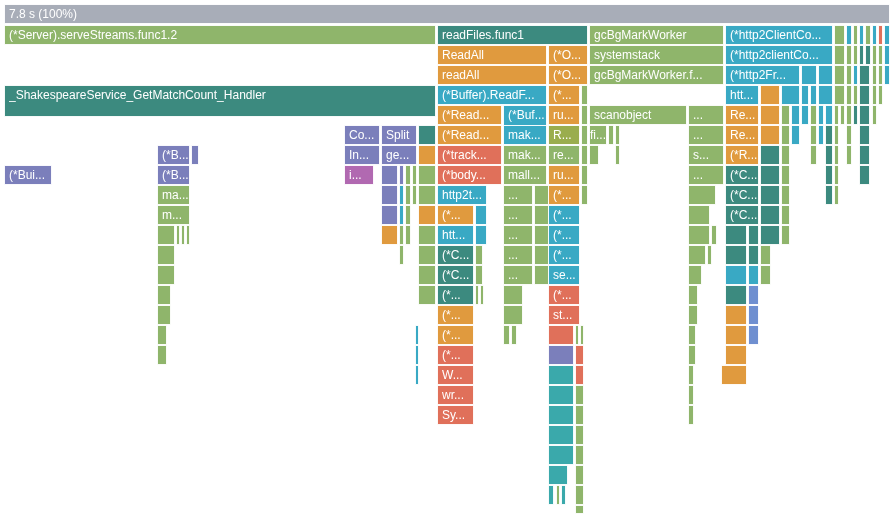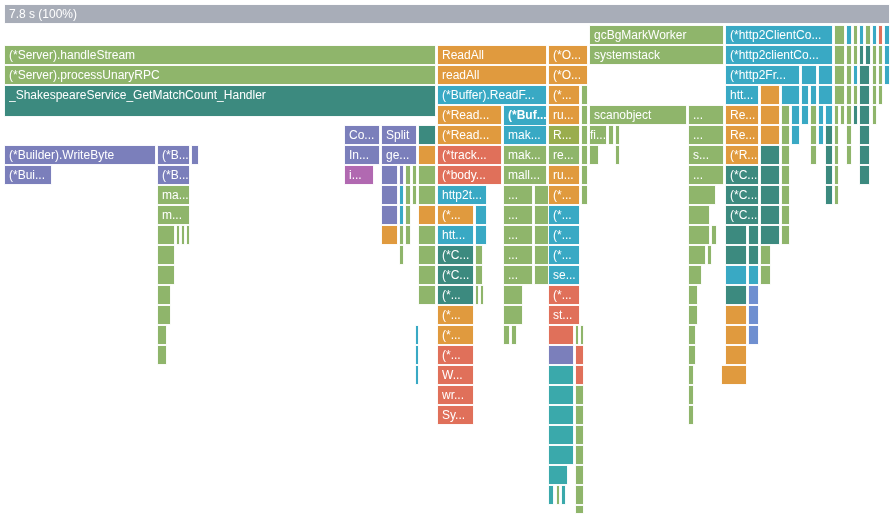--- a/index.html
+++ b/index.html
@@ -15,20 +15,26 @@
   .frame .lbl{display:block;overflow:hidden;text-overflow:clip;white-space:nowrap;}
   .frame.tiny{padding-left:0;}
 </style>
 </head>
 <body>
 
 <div id="flame">
     <div class="frame hdr" style="left: 4px; top: 4px; width: 886px; height: 20px; background: rgb(168, 173, 184);">
       <span class="lbl">7.8 s (100%)</span>
     </div>
+    <div class="frame" style="left: 4px; top: 25px; width: 432px; height: 20px; background: rgb(143, 181, 107);">
+      <span class="lbl">(*Server).serveStreams.func1.2</span>
+    </div>
+    <div class="frame" style="left: 437px; top: 25px; width: 151px; height: 20px; background: rgb(60, 138, 127);">
+      <span class="lbl">readFiles.func1</span>
+    </div>
     <div class="frame" style="left: 589px; top: 25px; width: 135px; height: 20px; background: rgb(143, 181, 107);">
       <span class="lbl">gcBgMarkWorker</span>
     </div>
     <div class="frame" style="left: 725px; top: 25px; width: 108px; height: 20px; background: rgb(57, 169, 196);">
       <span class="lbl">(*http2ClientCo...</span>
     </div>
     <div class="frame tiny" style="left: 834px; top: 25px; width: 11px; height: 20px; background: rgb(143, 181, 107);">
       <span class="lbl"></span>
     </div>
     <div class="frame tiny" style="left: 846px; top: 25px; width: 6px; height: 20px; background: rgb(57, 169, 196);">
@@ -45,23 +51,20 @@
     </div>
     <div class="frame tiny" style="left: 872px; top: 25px; width: 5px; height: 20px; background: rgb(57, 169, 196);">
       <span class="lbl"></span>
     </div>
     <div class="frame tiny" style="left: 878px; top: 25px; width: 5px; height: 20px; background: rgb(224, 112, 90);">
       <span class="lbl"></span>
     </div>
     <div class="frame tiny" style="left: 884px; top: 25px; width: 6px; height: 20px; background: rgb(57, 169, 196);">
       <span class="lbl"></span>
     </div>
-    <div class="frame" style="left: 4px; top: 45px; width: 432px; height: 20px; background: rgb(143, 181, 107);">
-      <span class="lbl">(*Server).handleStream</span>
-    </div>
     <div class="frame" style="left: 437px; top: 45px; width: 110px; height: 20px; background: rgb(224, 154, 62);">
       <span class="lbl">ReadAll</span>
     </div>
     <div class="frame" style="left: 548px; top: 45px; width: 40px; height: 20px; background: rgb(224, 154, 62);">
       <span class="lbl">(*O...</span>
     </div>
     <div class="frame" style="left: 589px; top: 45px; width: 135px; height: 20px; background: rgb(143, 181, 107);">
       <span class="lbl">systemstack</span>
     </div>
     <div class="frame" style="left: 725px; top: 45px; width: 108px; height: 20px; background: rgb(57, 169, 196);">
@@ -84,29 +87,29 @@
     </div>
     <div class="frame tiny" style="left: 872px; top: 45px; width: 5px; height: 20px; background: rgb(143, 181, 107);">
       <span class="lbl"></span>
     </div>
     <div class="frame tiny" style="left: 878px; top: 45px; width: 5px; height: 20px; background: rgb(143, 181, 107);">
       <span class="lbl"></span>
     </div>
     <div class="frame tiny" style="left: 884px; top: 45px; width: 6px; height: 20px; background: rgb(57, 169, 196);">
       <span class="lbl"></span>
     </div>
-    <div class="frame" style="left: 4px; top: 65px; width: 432px; height: 20px; background: rgb(143, 181, 107);">
-      <span class="lbl">(*Server).processUnaryRPC</span>
-    </div>
     <div class="frame" style="left: 437px; top: 65px; width: 110px; height: 20px; background: rgb(224, 154, 62);">
       <span class="lbl">readAll</span>
     </div>
     <div class="frame" style="left: 548px; top: 65px; width: 40px; height: 20px; background: rgb(224, 154, 62);">
       <span class="lbl">(*O...</span>
     </div>
+    <div class="frame" style="left: 589px; top: 65px; width: 135px; height: 20px; background: rgb(143, 181, 107);">
+      <span class="lbl">gcBgMarkWorker.f...</span>
+    </div>
     <div class="frame" style="left: 725px; top: 65px; width: 75px; height: 20px; background: rgb(57, 169, 196);">
       <span class="lbl">(*http2Fr...</span>
     </div>
     <div class="frame tiny" style="left: 801px; top: 65px; width: 16px; height: 20px; background: rgb(57, 169, 196);">
       <span class="lbl"></span>
     </div>
     <div class="frame tiny" style="left: 818px; top: 65px; width: 15px; height: 20px; background: rgb(57, 169, 196);">
       <span class="lbl"></span>
     </div>
     <div class="frame tiny" style="left: 834px; top: 65px; width: 11px; height: 20px; background: rgb(143, 181, 107);">
@@ -174,21 +177,21 @@
     </div>
     <div class="frame tiny" style="left: 872px; top: 85px; width: 5px; height: 20px; background: rgb(143, 181, 107);">
       <span class="lbl"></span>
     </div>
     <div class="frame tiny" style="left: 878px; top: 85px; width: 5px; height: 20px; background: rgb(143, 181, 107);">
       <span class="lbl"></span>
     </div>
     <div class="frame" style="left: 437px; top: 105px; width: 65px; height: 20px; background: rgb(224, 154, 62);">
       <span class="lbl">(*Read...</span>
     </div>
-    <div class="frame" style="left: 503px; top: 105px; width: 44px; height: 36px; background: rgb(57, 169, 196); font-weight: bold;">
+    <div class="frame" style="left: 503px; top: 105px; width: 44px; height: 36px; background: rgb(57, 169, 196);">
       <span class="lbl">(*Buf...</span>
     </div>
     <div class="frame" style="left: 548px; top: 105px; width: 32px; height: 20px; background: rgb(224, 154, 62);">
       <span class="lbl">ru...</span>
     </div>
     <div class="frame tiny" style="left: 581px; top: 105px; width: 7px; height: 20px; background: rgb(143, 181, 107);">
       <span class="lbl"></span>
     </div>
     <div class="frame" style="left: 589px; top: 105px; width: 98px; height: 20px; background: rgb(143, 181, 107);">
       <span class="lbl">scanobject</span>
@@ -293,23 +296,20 @@
       <span class="lbl"></span>
     </div>
     <div class="frame tiny" style="left: 834px; top: 125px; width: 5px; height: 20px; background: rgb(143, 181, 107);">
       <span class="lbl"></span>
     </div>
     <div class="frame tiny" style="left: 846px; top: 125px; width: 6px; height: 20px; background: rgb(143, 181, 107);">
       <span class="lbl"></span>
     </div>
     <div class="frame tiny" style="left: 859px; top: 125px; width: 11px; height: 20px; background: rgb(60, 138, 127);">
       <span class="lbl"></span>
-    </div>
-    <div class="frame" style="left: 4px; top: 145px; width: 152px; height: 20px; background: rgb(123, 127, 187);">
-      <span class="lbl">(*Builder).WriteByte</span>
     </div>
     <div class="frame" style="left: 157px; top: 145px; width: 33px; height: 20px; background: rgb(123, 127, 187);">
       <span class="lbl">(*B...</span>
     </div>
     <div class="frame tiny" style="left: 191px; top: 145px; width: 8px; height: 20px; background: rgb(123, 127, 187);">
       <span class="lbl"></span>
     </div>
     <div class="frame" style="left: 344px; top: 145px; width: 36px; height: 20px; background: rgb(123, 127, 187);">
       <span class="lbl">In...</span>
     </div>

